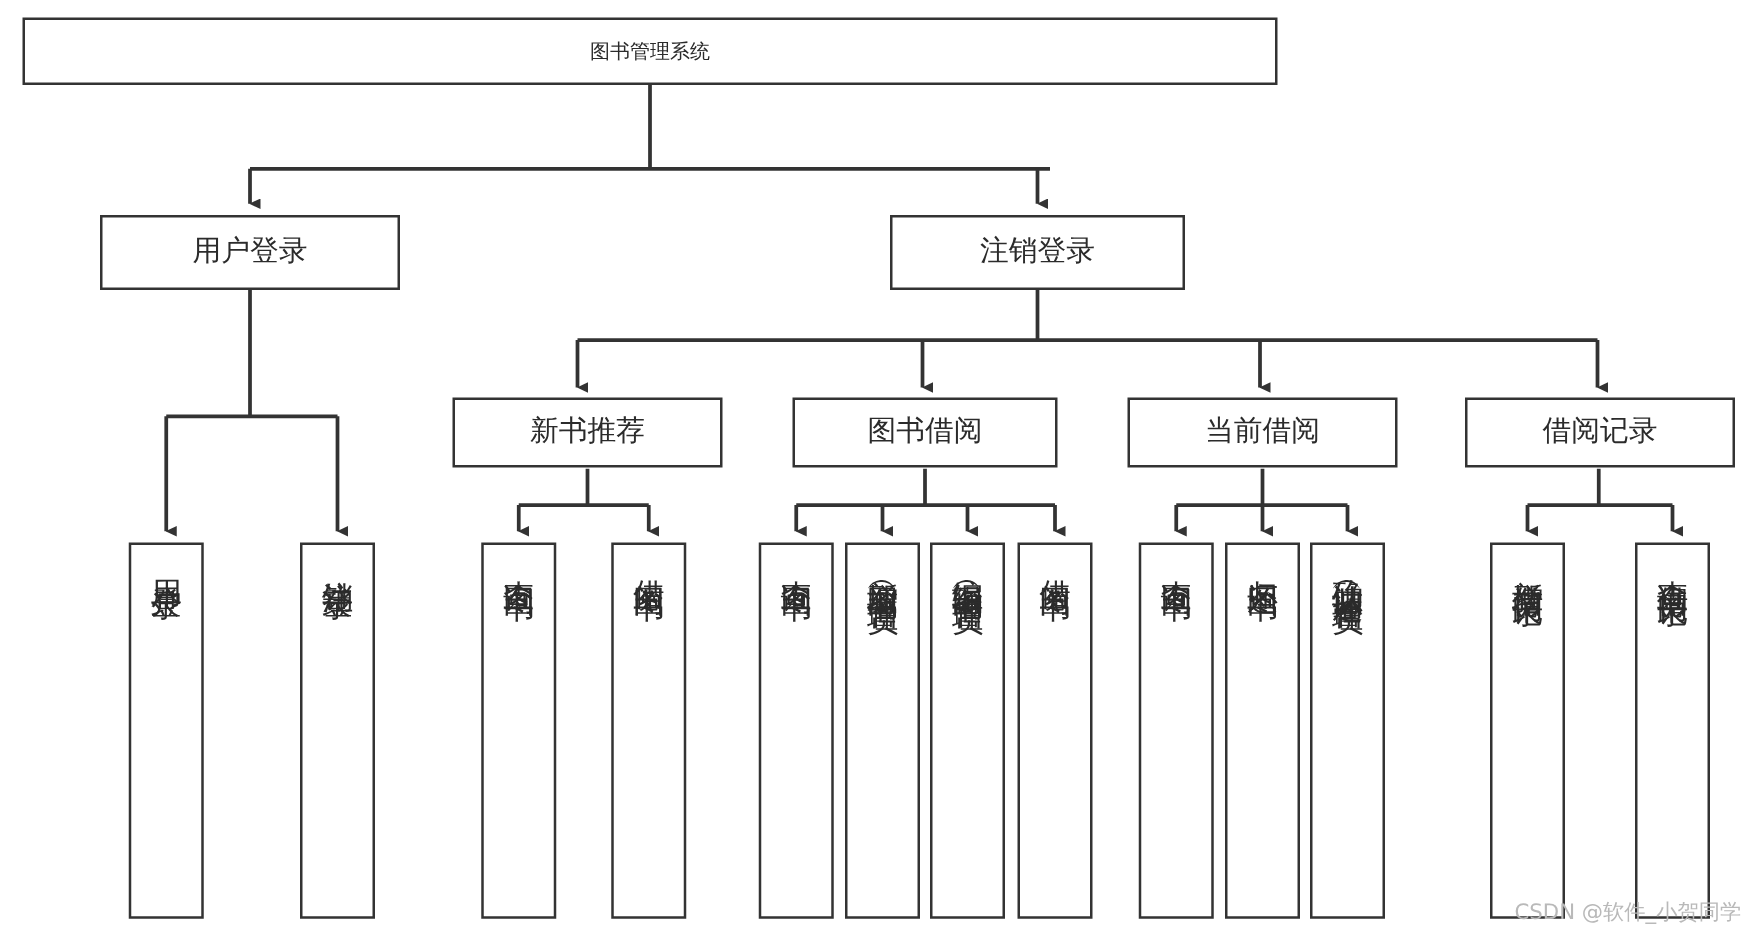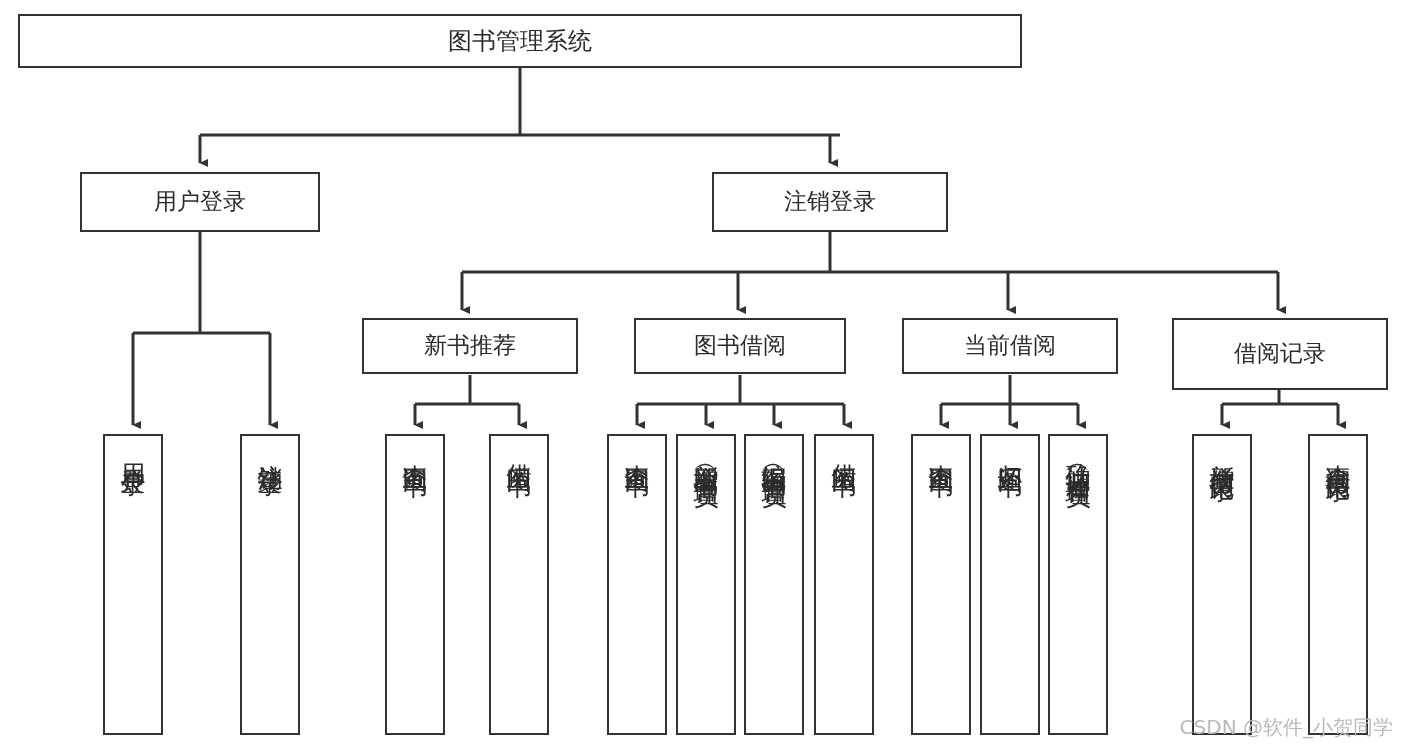--- a/index.html
+++ b/index.html
@@ -39,39 +39,39 @@
     color: #2b2b2b;
     text-align: center;
     line-height: 1.18;
     white-space: pre;
   }
   .node.horizontal .label {
     writing-mode: horizontal-tb;
     font-size: 23px;
   }
   .node.root .label {
-    font-size: 24px;
+    font-size: 16px;
   }
   .node.vertical {
     align-items: flex-start;
     justify-content: center;
     padding-top: 8px;
   }
   .node.vertical .label {
     writing-mode: vertical-rl;
     text-orientation: upright;
     font-size: 25px;
     letter-spacing: 3px;
     line-height: 1;
   }
   .watermark {
     position: absolute;
     right: 12px;
     bottom: 6px;
-    font-size: 20px;
+    font-size: 17px;
     color: #b9b9b9;
     z-index: 3;
     white-space: nowrap;
     font-family: "DejaVu Sans", "Liberation Sans", sans-serif;
   }
 </style>
 </head>
 <body>
 
 <div id="diagram-root">
@@ -139,21 +139,21 @@
 
   <div class="node horizontal" style="left:634px; top:318px; width:212px; height:56px;">
     <span class="label">图书借阅</span>
   </div>
   <div class="node horizontal" style="left:362px; top:318px; width:216px; height:56px;">
     <span class="label">新书推荐</span>
   </div>
   <div class="node horizontal" style="left:902px; top:318px; width:216px; height:56px;">
     <span class="label">当前借阅</span>
   </div>
-  <div class="node horizontal" style="left:1172px; top:318px; width:216px; height:72px;">
+  <div class="node horizontal" style="left:1172px; top:318px; width:216px; height:56px;">
     <span class="label">借阅记录</span>
   </div>
 
   <div class="node vertical" style="left:103px; top:434px; width:60px; height:301px;">
     <span class="label">用户登录</span>
   </div>
   <div class="node vertical" style="left:240px; top:434px; width:60px; height:301px;">
     <span class="label">注销登录</span>
   </div>
 

